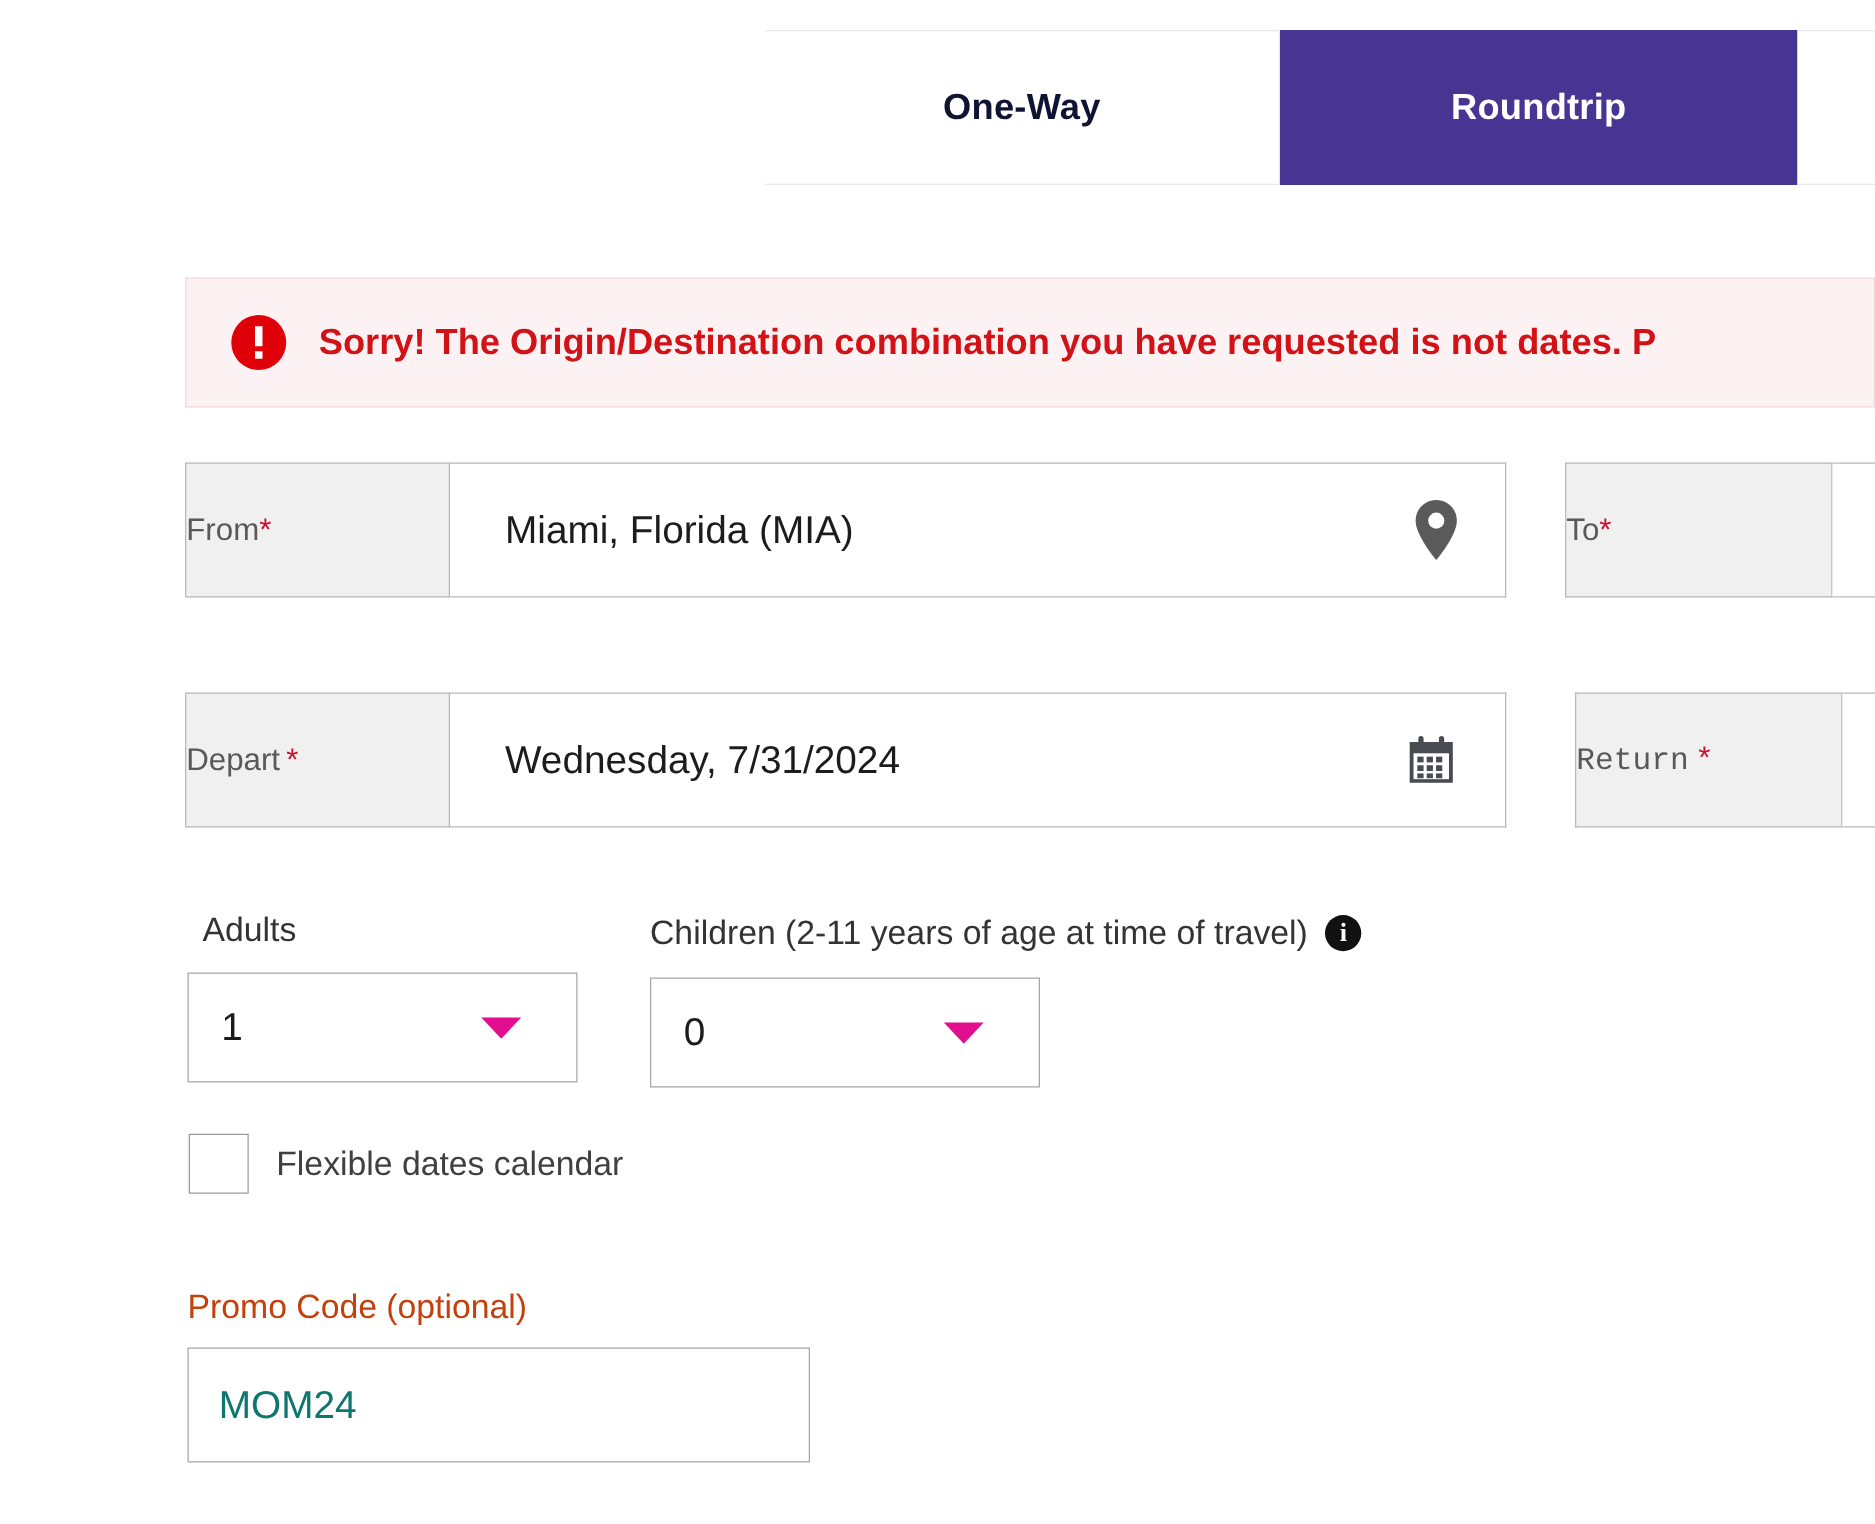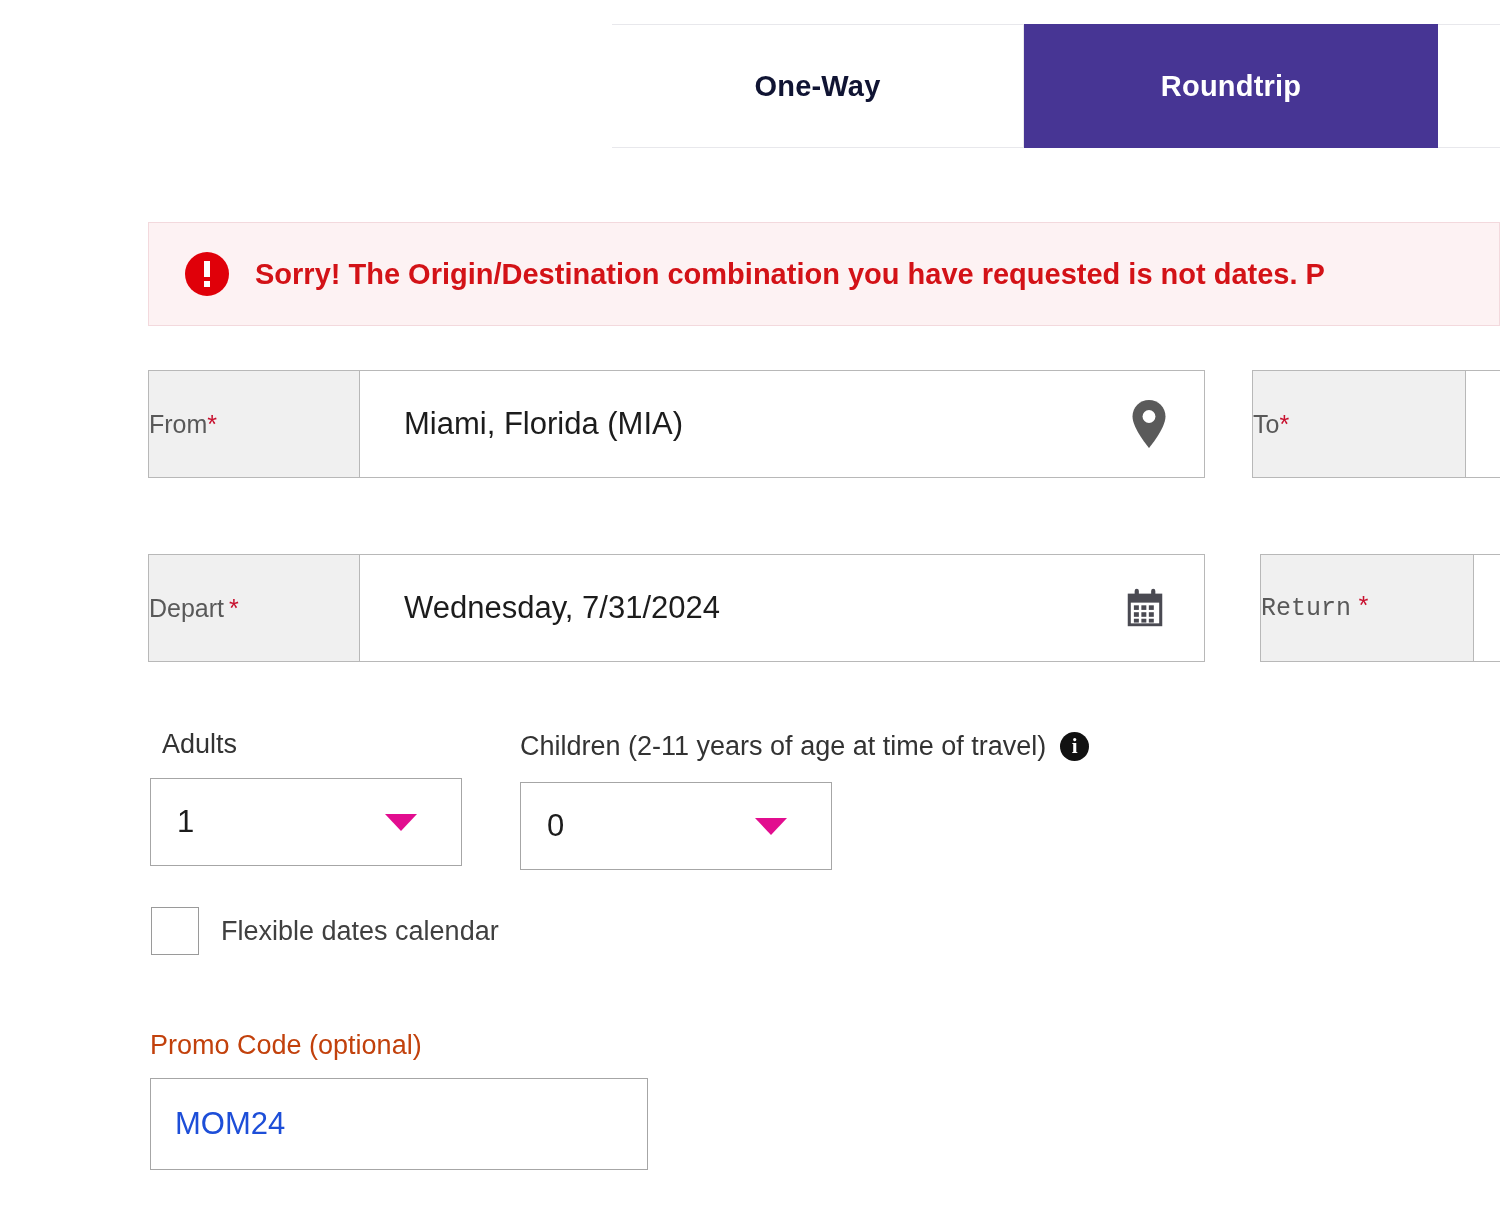--- a/index.html
+++ b/index.html
@@ -243,21 +243,21 @@
     height: 92px;
     border: 1px solid #a6a6a6;
     background: #ffffff;
     box-sizing: border-box;
     display: flex;
     align-items: center;
   }
   .promo-value {
     margin-left: 24px;
     font-size: 31px;
-    color: #1d4ed8;
+    color: #0f766e;
   }
 </style>
 </head>
 <body>
 
 <div class="tab-strip">
   <div class="tab inactive">
     <span>One-Way</span>
   </div>
   <div class="tab active">

